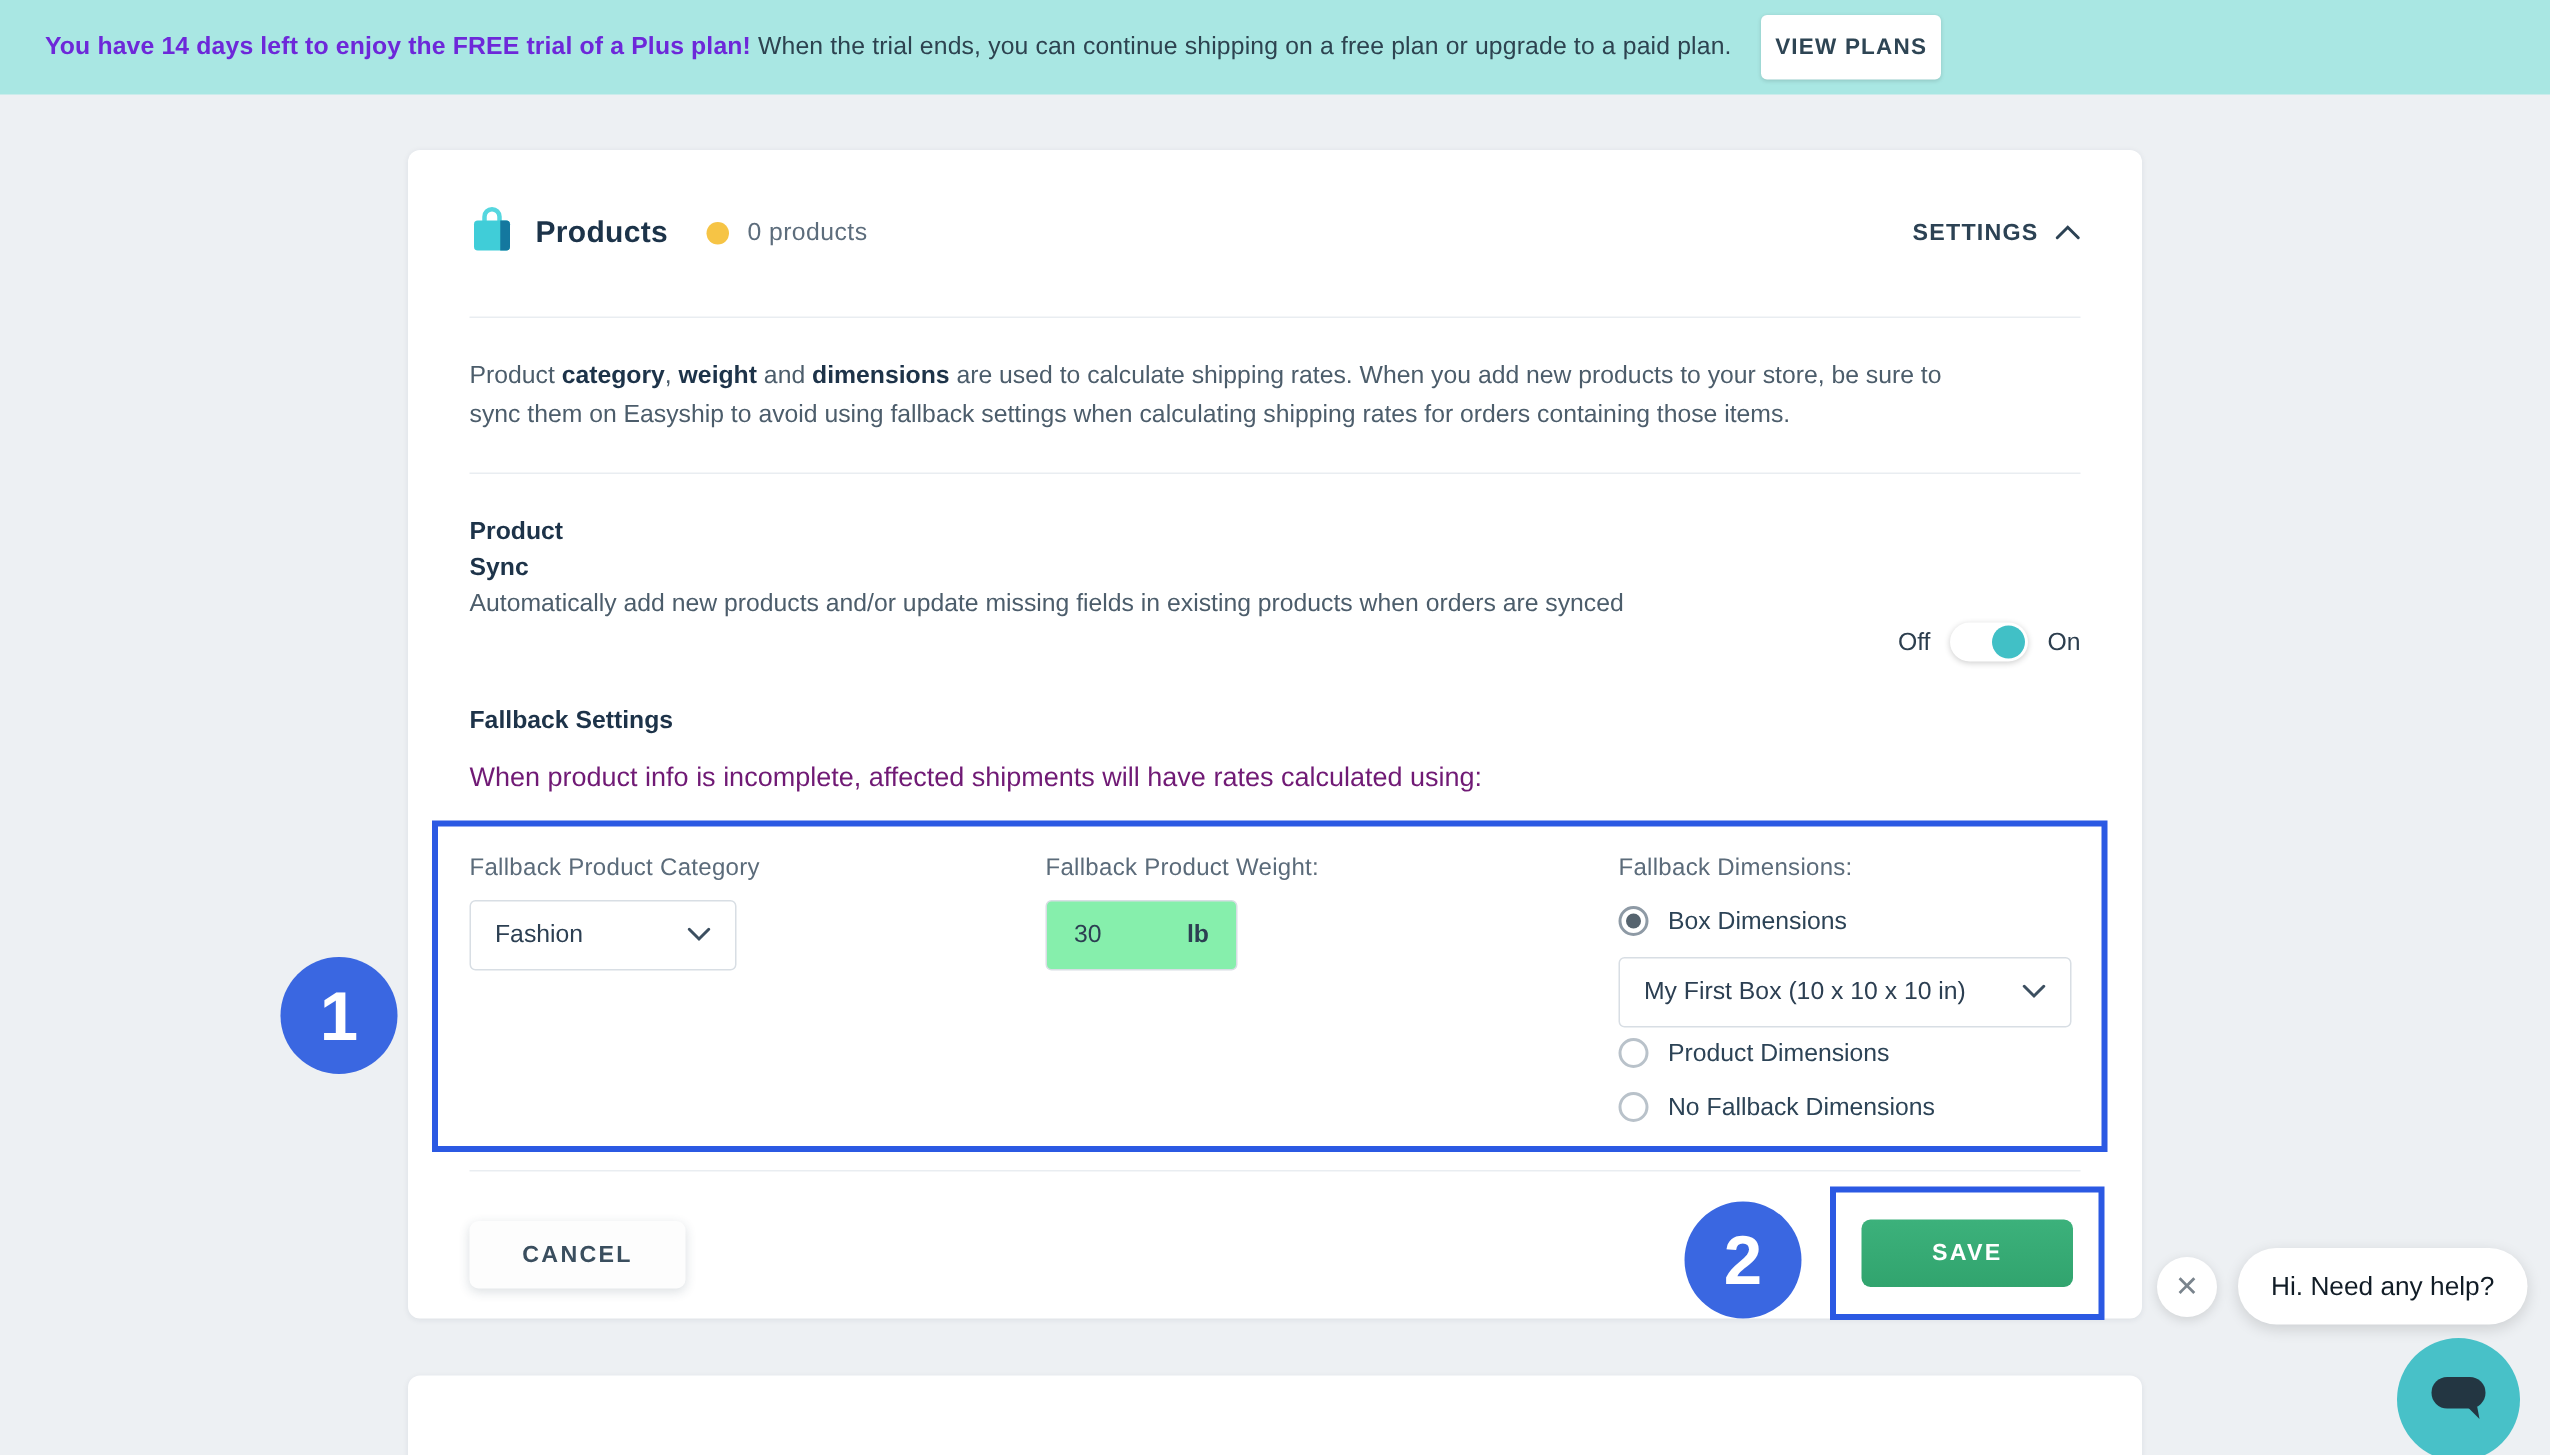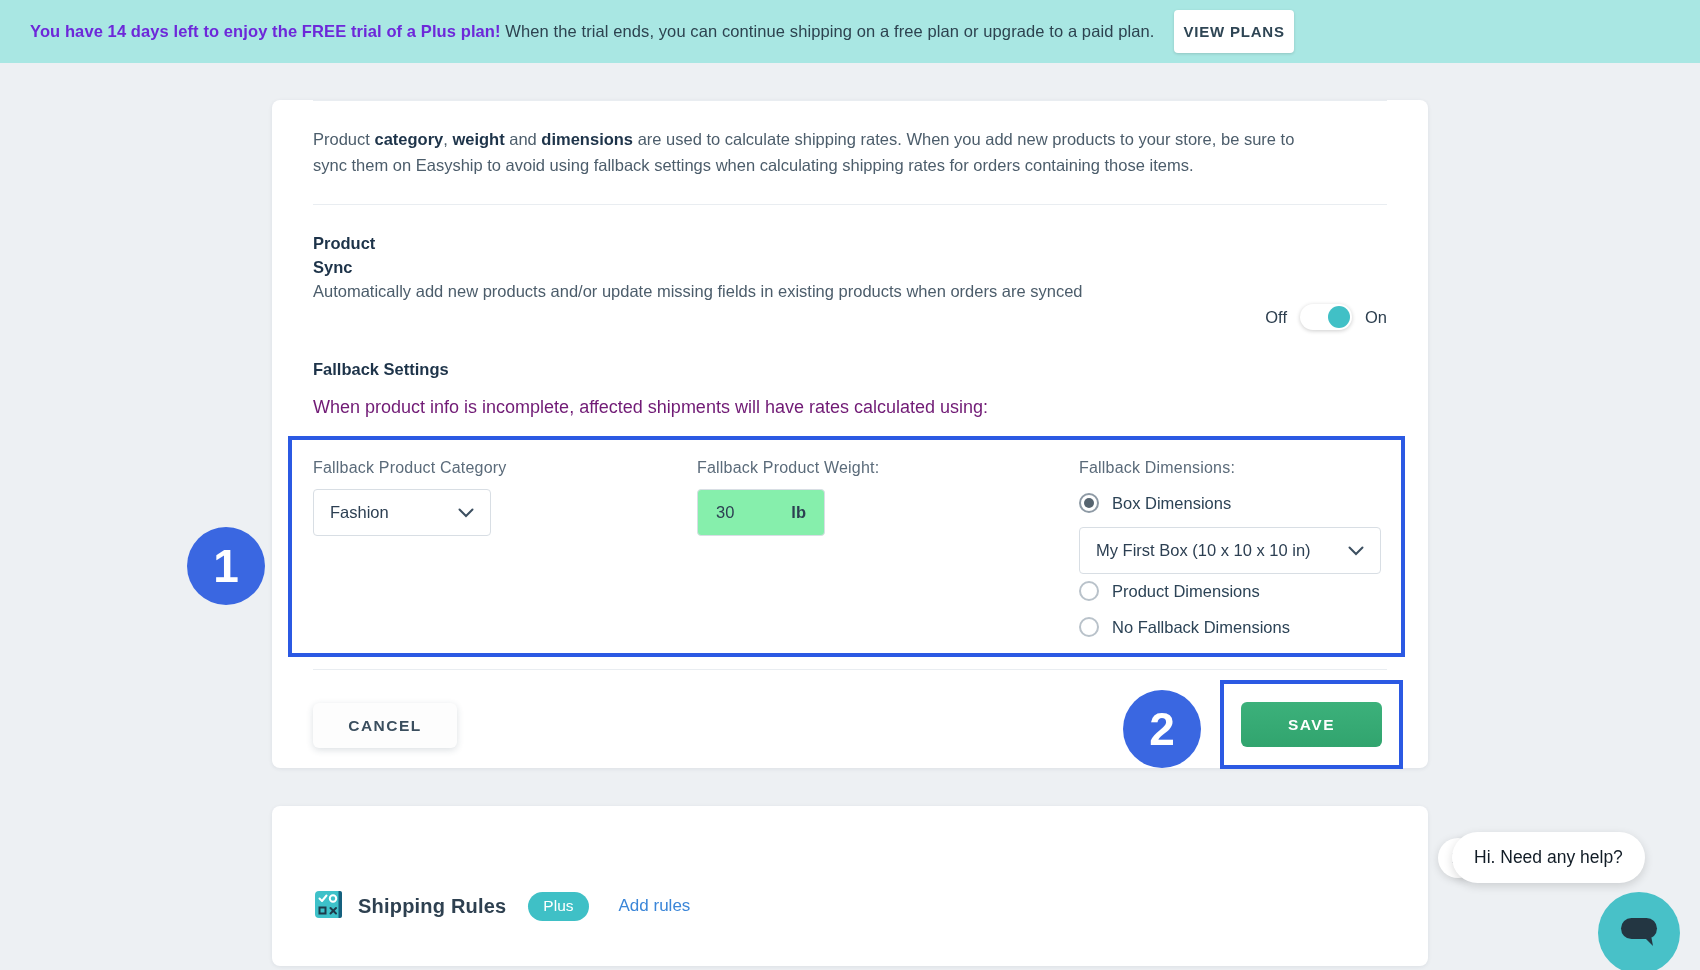--- a/index.html
+++ b/index.html
@@ -110,21 +110,21 @@
   .plus-badge { margin-left:22px; background:#3fc0c6; color:#fff; border-radius:15px; padding:5px 15px 6px; font-size:15.5px; }
   .add-rules { margin-left:30px; color:#3b86d8; font-size:17px; text-decoration:none; cursor:pointer; }
 
   
   .chat-close {
     position:absolute; left:1438px; top:838px; width:40px; height:40px; border-radius:50%;
     background:#fff; box-shadow:0 2px 8px rgba(0,0,0,.13); border:none; cursor:pointer;
     display:flex; align-items:center; justify-content:center; color:#7a848d; font-size:19px; font-family:inherit;
   }
   .chat-pill {
-    position:absolute; left:1452px; top:832px; height:51px; border-radius:26px; background:#fff;
+    position:absolute; left:1492px; top:832px; height:51px; border-radius:26px; background:#fff;
     box-shadow:0 3px 10px rgba(0,0,0,.14); display:flex; align-items:center; padding:0 22px;
     font-size:17.5px; color:#111c26; white-space:nowrap;justify-content:center;
   }
   .chat-bubble {
     position:absolute; left:1598px; top:892px; width:82px; height:82px; border-radius:50%;
     background:#48c1c8; border:none; cursor:pointer;
     display:flex; align-items:center; justify-content:center;
   }
 </style>
 </head>
@@ -133,20 +133,40 @@
 <div class="page">
 
   <div class="banner">
     <div class="banner-text">
       <b>You have 14 days left to enjoy the FREE trial of a Plus plan!</b><span> When the trial ends, you can continue shipping on a free plan or upgrade to a paid plan.</span>
     </div>
     <button class="view-plans">VIEW PLANS</button>
   </div>
 
   <div class="card">
+    <div class="card-header">
+      <span>
+        <svg width="30" height="32" viewBox="0 0 30 32">
+          <path d="M10 12 V7.5 a5 5 0 0 1 10 0 V12" stroke="#56d7df" stroke-width="3" fill="none"></path>
+          <rect x="3" y="10" width="24" height="20" rx="2.5" fill="#40cdd8"></rect>
+          <path d="M20.5 10 h4 a2.5 2.5 0 0 1 2.5 2.5 v15 a2.5 2.5 0 0 1 -2.5 2.5 h-4 z" fill="#14789f"></path>
+        </svg>
+      </span>
+      <span class="card-title">Products</span>
+      <span class="count-dot"></span>
+      <span class="count-text">0 products</span>
+      <button class="settings-btn">
+        <span>SETTINGS</span>
+        <span>
+          <svg width="17" height="10" viewBox="0 0 17 10">
+              <polyline points="1.5,8.5 8.5,1.5 15.5,8.5" stroke="#2c4254" stroke-width="2" fill="none" stroke-linecap="round"></polyline>
+            </svg>
+        </span>
+      </button>
+    </div>
     <div class="divider-inset"></div>
 
     <div class="card-body">
       <p class="para"><span>Product </span><b>category</b><span>, </span><b>weight</b><span> and </span><b>dimensions</b><span> are used to calculate shipping rates. When you add new products to your store, be sure to sync them on Easyship to avoid using fallback settings when calculating shipping rates for orders containing those items.</span></p>
 
       <div class="divider"></div>
 
       <div class="sync-row">
         <div class="sync-label">Product Sync</div>
         <div class="sync-desc">Automatically add new products and/or update missing fields in existing products when orders are synced</div>

